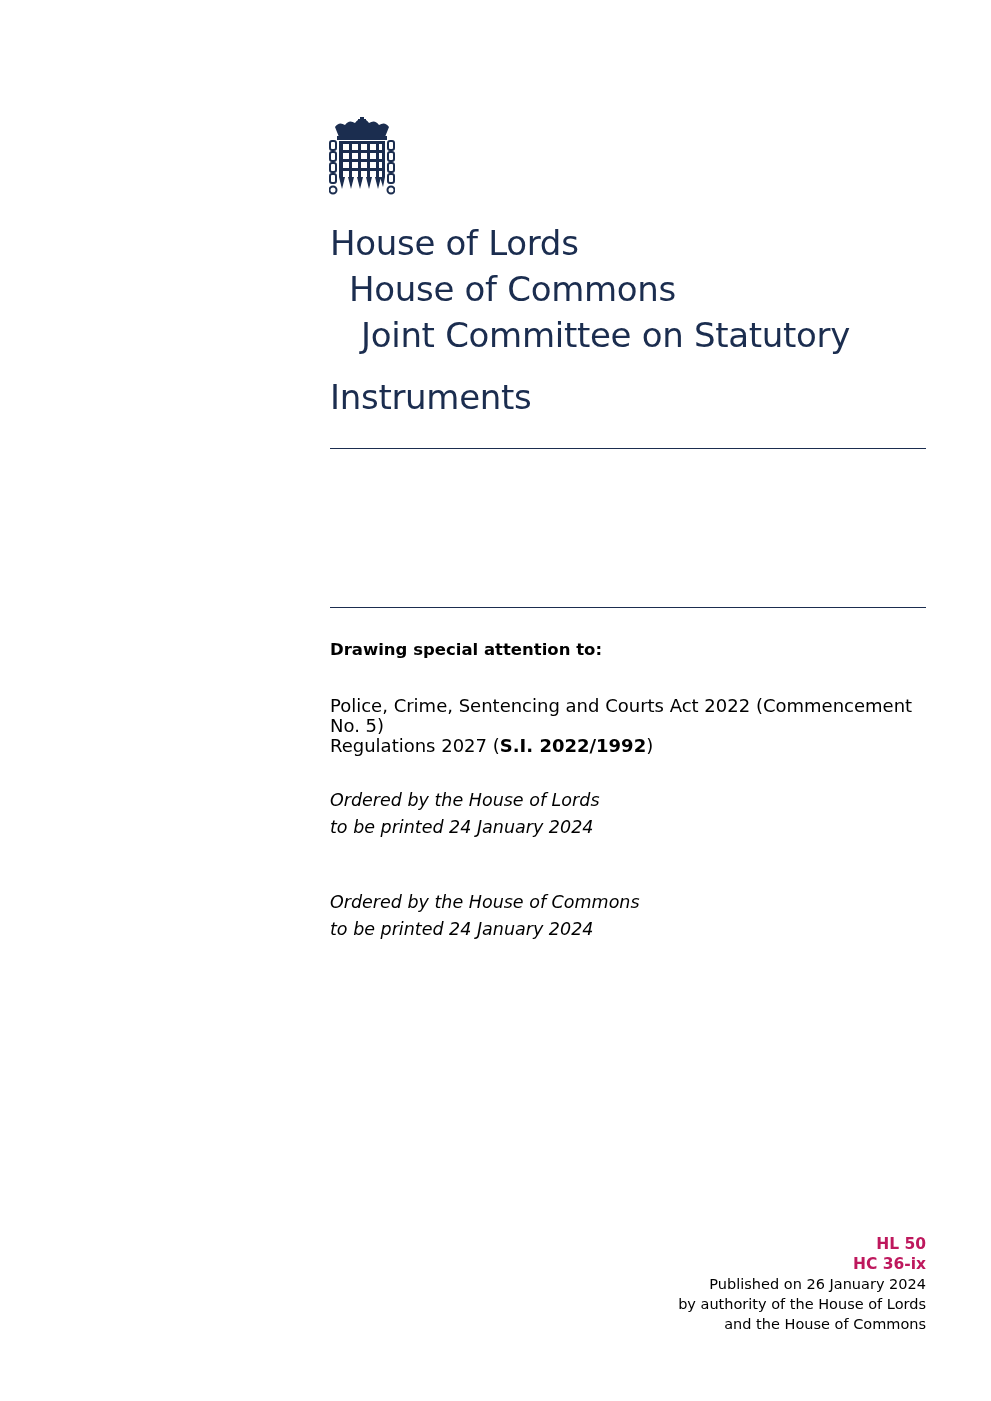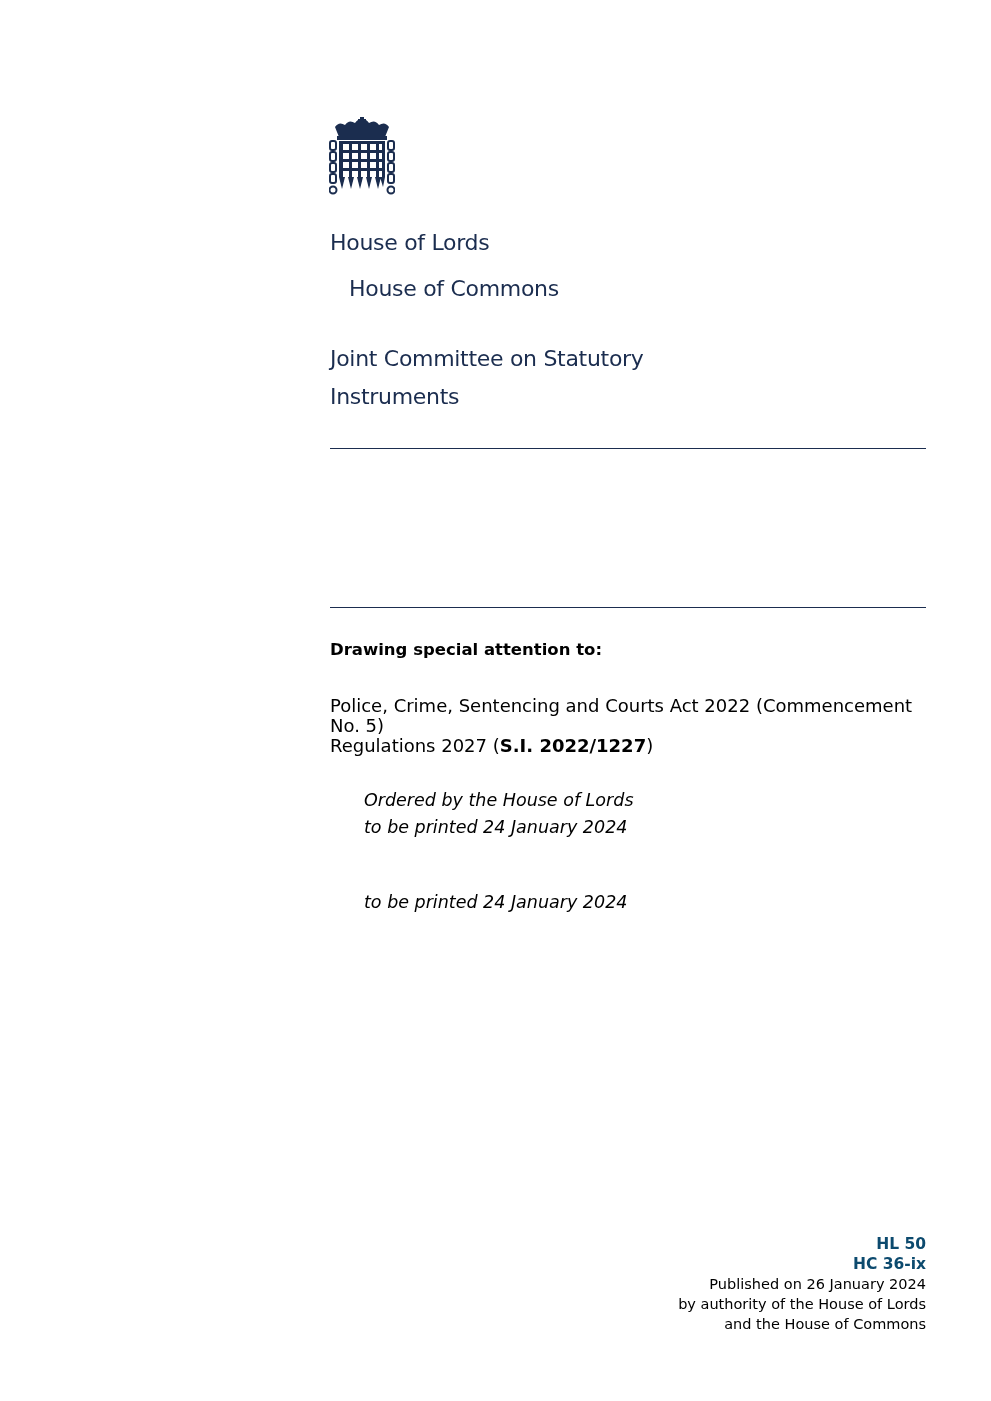--- a/index.html
+++ b/index.html
@@ -1,25 +1,25 @@
 <!DOCTYPE html>
 <html><head>
 <meta charset="utf-8">
 <style>
   html, body { margin: 0; padding: 0; background: #ffffff; }
   body { width: 991px; height: 1401px; position: relative; overflow: hidden; font-family: "DejaVu Sans", sans-serif; color: #000; }
   .logo { position: absolute; left: 329px; top: 117px; width: 66px; height: 79px; }
-  .house { position: absolute; left: 330px; font-size: 22px; line-height: 46px; color: #1b2d4f; font-family: "DejaVu Sans", sans-serif; letter-spacing: -0.3px; }
+  .house { position: absolute; left: 330px; font-size: 34px; line-height: 46px; color: #1b2d4f; font-family: "DejaVu Sans", sans-serif; letter-spacing: -0.3px; }
   .rule { position: absolute; left: 330px; width: 596px; height: 1px; background: #1b2d4f; }
   .title { position: absolute; left: 330px; top: 468px; font-size: 48px; line-height: 58px; font-weight: bold; color: #1b2d4f; letter-spacing: -0.6px; }
   .drawing { position: absolute; left: 330px; top: 640px; font-size: 16.5px; font-weight: bold; }
   .si { position: absolute; left: 330px; top: 696px; font-size: 18px; line-height: 20px; width: 600px; }
-  .ordered { position: absolute; left: 330px; font-size: 17.5px; line-height: 27px; font-style: italic; margin-left: 34px; }
+  .ordered { position: absolute; left: 330px; font-size: 17.5px; line-height: 27px; font-style: italic; }
   .footer { position: absolute; right: 65px; top: 1234px; text-align: right; font-size: 14.5px; line-height: 20px; }
-  .footer .b { font-weight: bold; color: #0c4a6e; font-size: 15.5px; }
+  .footer .b { font-weight: bold; color: #be185d; font-size: 15.5px; }
 </style>
 </head>
 <body>
 
 <div class="logo">
   <svg width="66" height="79" viewBox="0 0 66 79" fill="#1b2d4f">
 
     <path d="M6 10 Q10 4 16 8 Q20 2 26 6 Q30 0 33 4 Q36 0 40 6 Q46 2 50 8 Q56 4 60 10 L56 20 L10 20 Z"></path>
     <rect x="31" y="0" width="4" height="6"></rect>
     <rect x="29" y="2" width="8" height="2"></rect>
@@ -61,43 +61,44 @@
         <rect x="41" y="54" width="6" height="6"></rect>
         <rect x="50" y="54" width="3" height="6"></rect>
     </g>
 
     <path d="M10 60 L16 60 L13 72 Z M19 60 L25 60 L22 72 Z M28 60 L34 60 L31 72 Z M37 60 L43 60 L40 72 Z M46 60 L52 60 L49 72 Z M51 60 L56 60 L54 70 Z"></path>
   </svg>
 </div>
 
 <div class="house" style="top:220px;">House of Lords</div>
 <div class="house" style="top:266px;margin-left:19px;">House of Commons</div>
-<div class="house" style="top:336px;">Joint Committee on Statutory</div>
+<div class="house" style="top:312px;margin-left:31px;">Joint Committee on Statutory</div>
 <div class="house" style="top:374px;">Instruments</div>
 
 <div class="rule" style="top:448px;"></div>
 
 <div class="title">
 </div>
 
 <div class="rule" style="top:607px;"></div>
 
 <div class="drawing">Drawing special attention to:</div>
 
 <div class="si">
   <div>Police, Crime, Sentencing and Courts Act 2022 (Commencement No. 5)</div>
-  <div><span>Regulations 2027 (</span><b>S.I. 2022/1227</b><span>)</span></div>
+  <div><span>Regulations 2027 (</span><b>S.I. 2022/1992</b><span>)</span></div>
 </div>
 
 <div class="ordered" style="top:787px;">
   <div>Ordered by the House of Lords</div>
   <div>to be printed 24 January 2024</div>
 </div>
 
 <div class="ordered" style="top:889px;">
+  <div>Ordered by the House of Commons</div>
   <div>to be printed 24 January 2024</div>
 </div>
 
 <div class="footer">
   <div class="b">HL 50</div>
   <div class="b">HC 36-ix</div>
   <div>Published on 26 January 2024</div>
   <div>by authority of the House of Lords</div>
   <div>and the House of Commons</div>
 </div>

